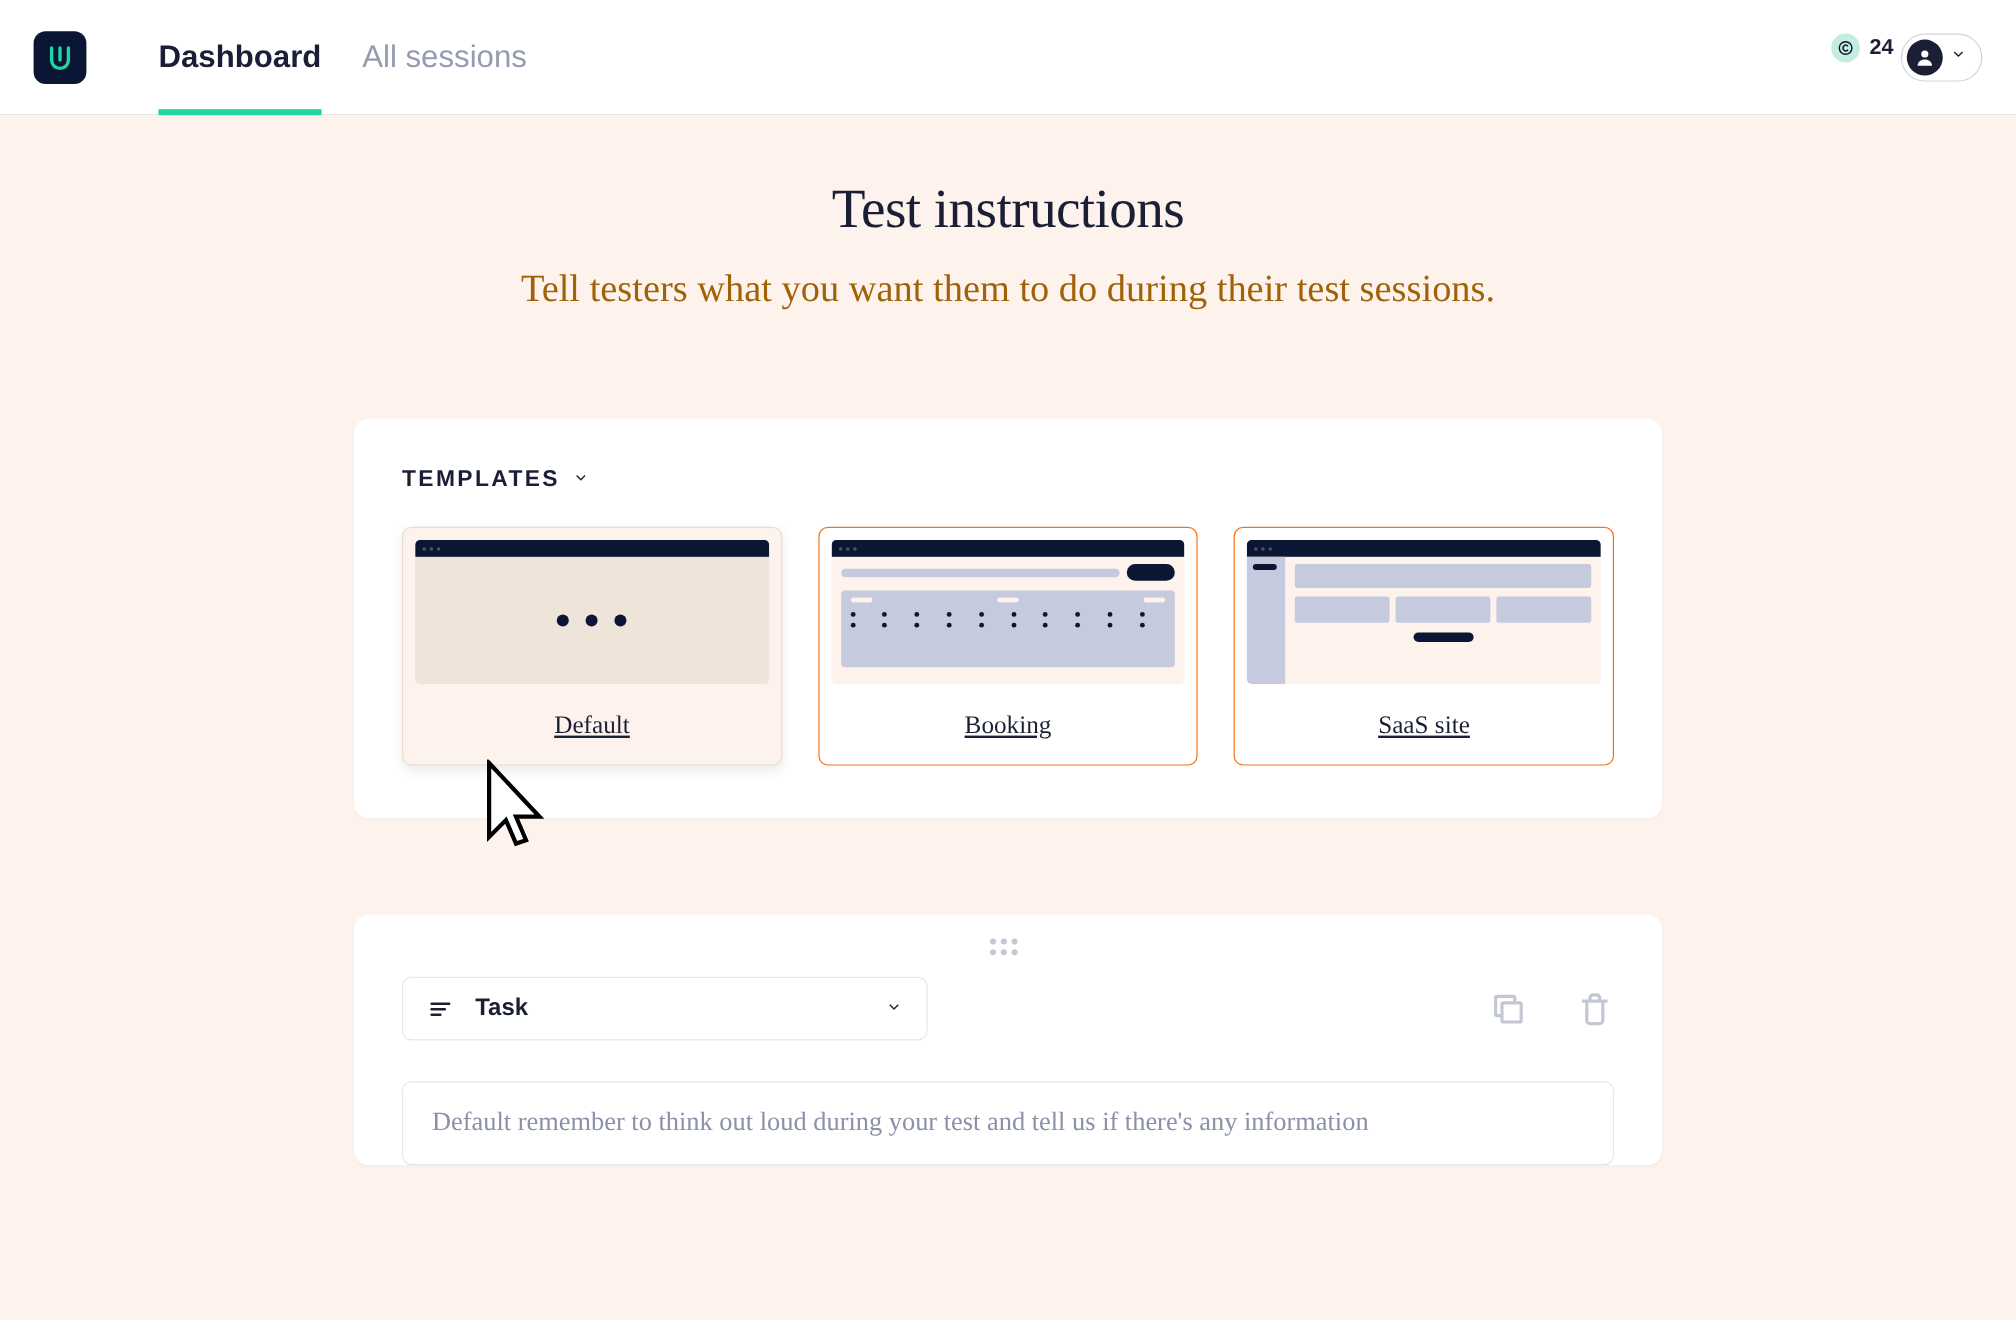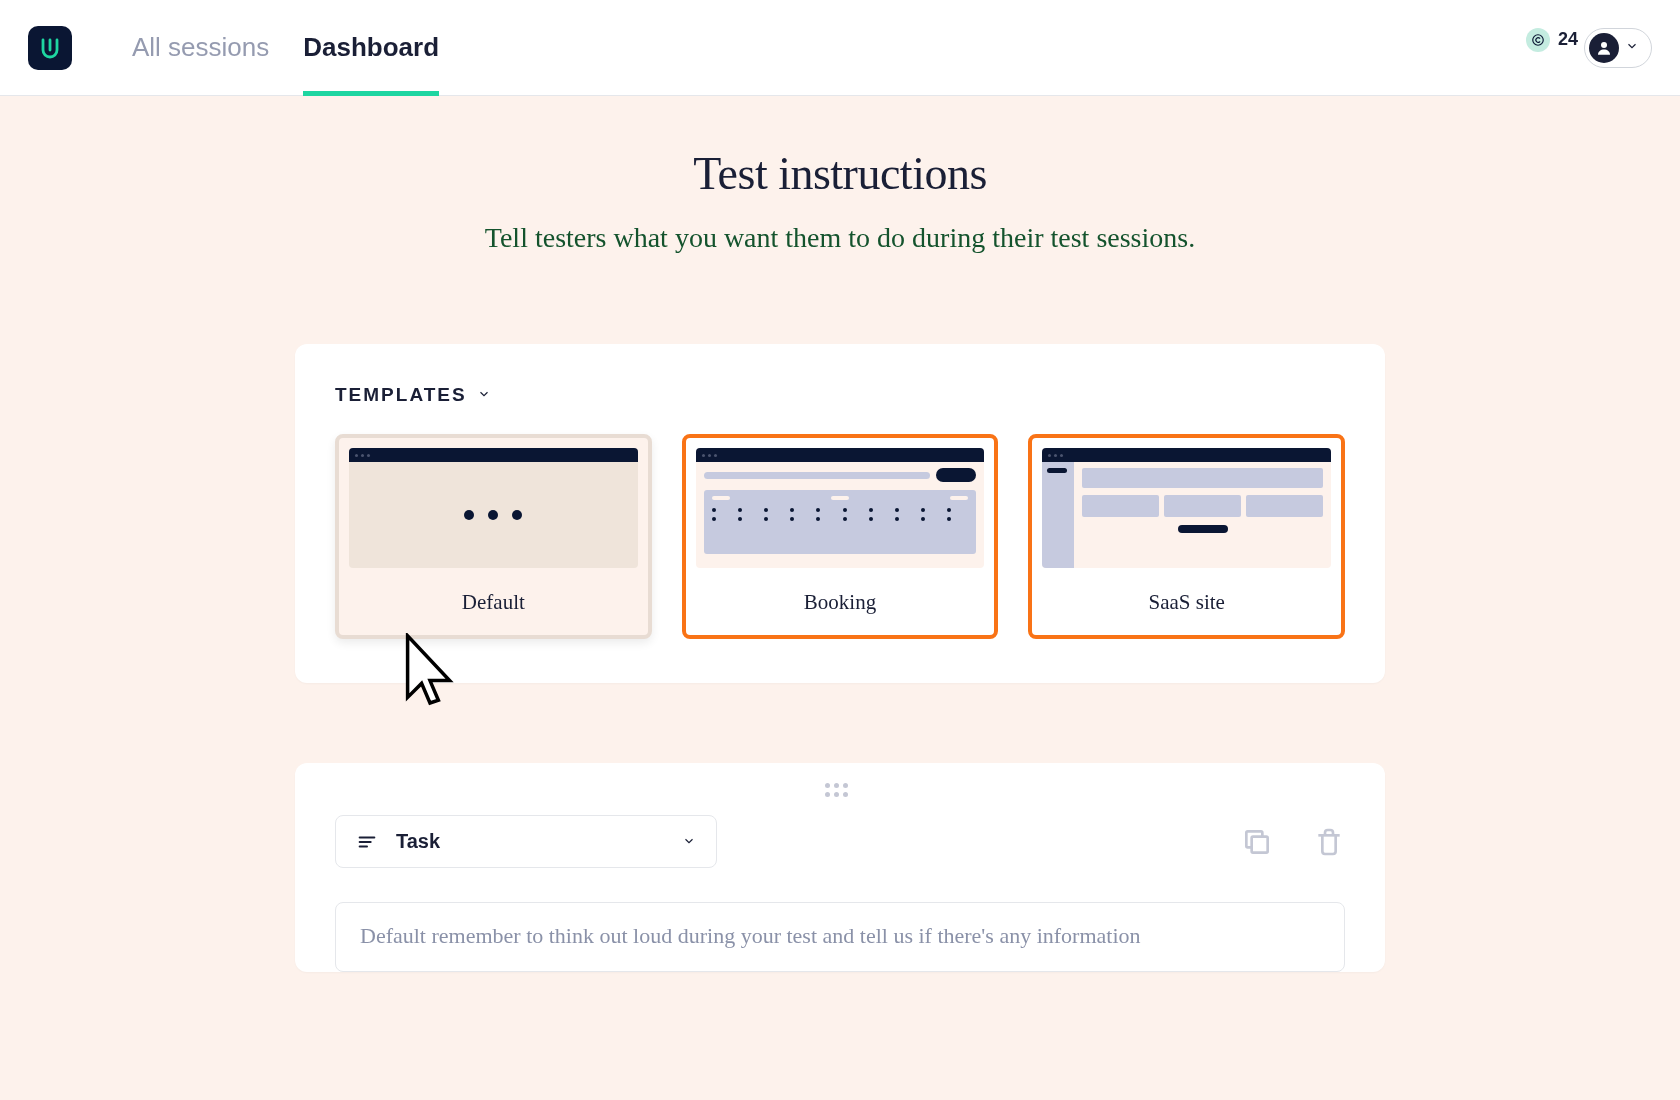--- a/index.html
+++ b/index.html
@@ -114,22 +114,22 @@
   }
   .page-title {
     text-align: center;
     font-size: 46px;
     font-weight: 500;
     color: #1a1f36;
     letter-spacing: -0.5px;
   }
   .page-subtitle {
     text-align: center;
-    font-size: 28px;
-    color: #14532d;
+    font-size: 32px;
+    color: #a16207;
     margin-top: 22px;
     font-family: Georgia, serif;
   }
 
   
   .card {
     background: #fff;
     border-radius: 12px;
     width: 1090px;
     margin: 90px auto 0 auto;
@@ -147,25 +147,26 @@
     gap: 10px;
     cursor: pointer;
     margin-bottom: 28px;
   }
   .templates-row {
     display: flex;
     gap: 30px;
   }
   .template-card {
     flex: 1;
-    border: 4px solid #f97316;
+    border: 1px solid #f97316;
     border-radius: 8px;
     padding: 10px 10px 20px 10px;
     cursor: pointer;
     background: #fff;
+    text-decoration: underline;
   }
   .template-card.selected {
     background: #fdf2ec;
     border-color: #e8dcd3;
     box-shadow: 0 4px 10px rgba(0,0,0,0.08);
   }
   .template-thumb {
     height: 120px;
     border-radius: 4px;
     overflow: hidden;
@@ -237,21 +238,21 @@
     justify-content: space-between;
     margin-bottom: 34px;
   }
   .task-select {
     display: flex;
     align-items: center;
     gap: 18px;
     border: 1px solid #e5e7eb;
     border-radius: 8px;
     padding: 14px 20px;
-    width: 382px;
+    width: 438px;
     font-family: -apple-system, BlinkMacSystemFont, 'Segoe UI', sans-serif;
     font-size: 20px;
     font-weight: 600;
     color: #1a1f36;
     cursor: pointer;
     justify-content: flex-start;
     position: relative;
   }
   .task-select .chev {
     margin-left: auto;
@@ -337,22 +338,22 @@
 <body>
 
 <div class="header">
   <div class="logo">
     <svg width="24" height="24" viewBox="0 0 24 24" fill="none">
       <path d="M5 4 V14 a7 7 0 0 0 14 0 V4" stroke="#1ed6a1" stroke-width="2.8" stroke-linecap="round"></path>
       <path d="M12 4 V14" stroke="#1ed6a1" stroke-width="2.8" stroke-linecap="round"></path>
     </svg>
   </div>
   <div class="nav-tabs">
+    <div class="nav-tab active">Dashboard</div>
     <div class="nav-tab">All sessions</div>
-    <div class="nav-tab active">Dashboard</div>
   </div>
   <div class="header-right">
     <div class="credits">
       <span class="credits-icon">
         <svg width="14" height="14" viewBox="0 0 24 24" fill="none">
             <circle cx="12" cy="12" r="9" stroke="#0a1633" stroke-width="2"></circle>
             <path d="M15 9a4 4 0 1 0 0 6" stroke="#0a1633" stroke-width="2" stroke-linecap="round"></path>
           </svg>
       </span>
       <span>24</span>

